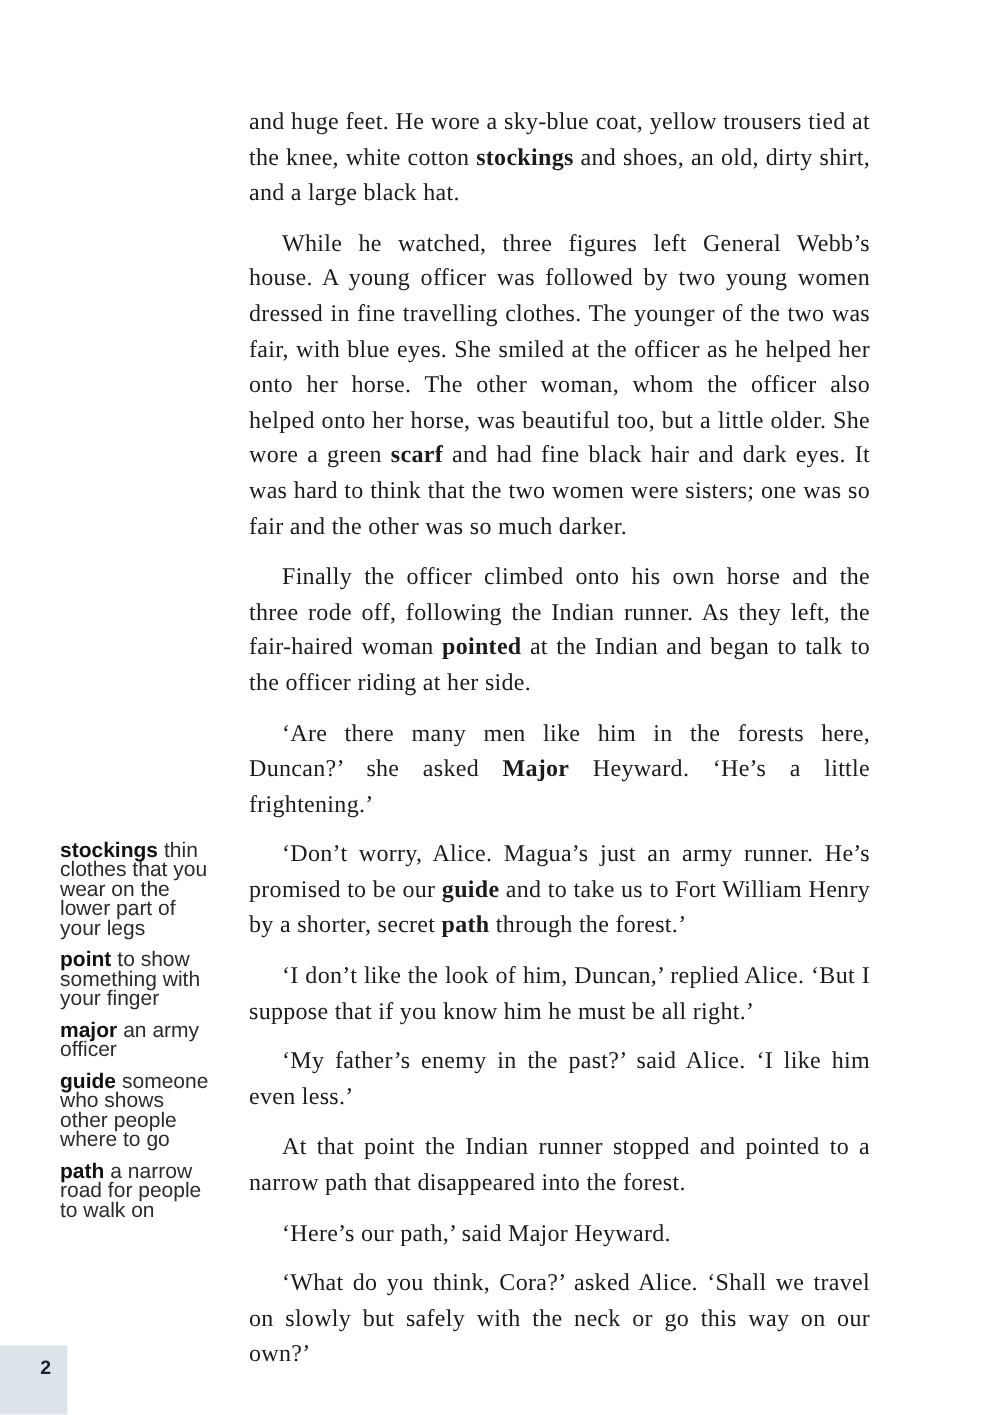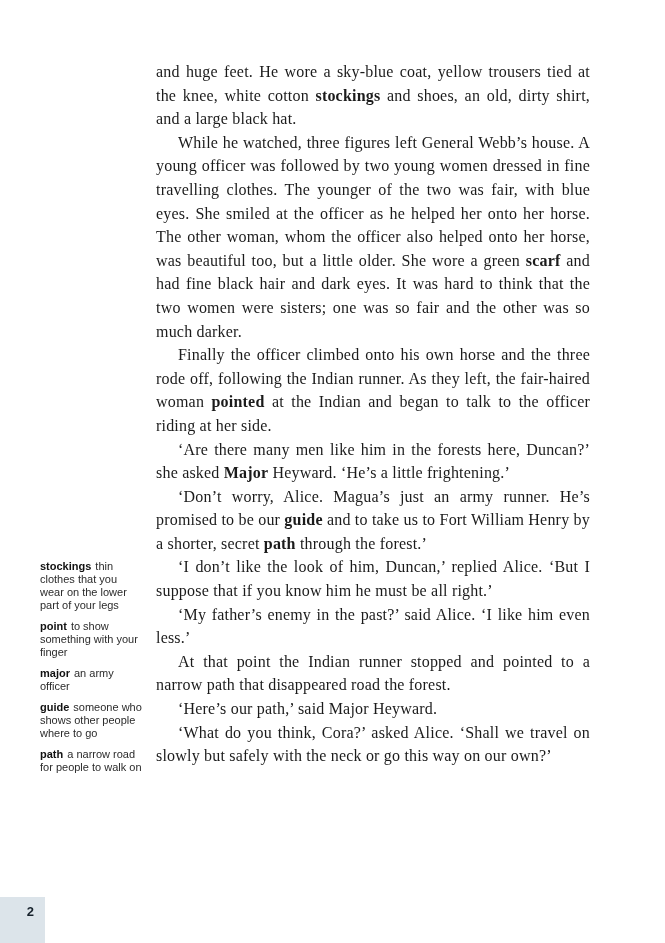--- a/index.html
+++ b/index.html
@@ -16,31 +16,31 @@
     position: absolute;
     left: 156px;
     top: 60px;
     width: 434px;
     font-size: 16px;
     line-height: 23.6px;
     text-align: justify;
     color: #1b1b1b;
     letter-spacing: 0.2px;
   }
-  .para { margin: 0; text-indent: 0; }
+  .para { margin: 10px; text-indent: 0; }
   .para.indent { text-indent: 22px; }
   .para b { font-weight: bold; }
 
   .glossary {
     position: absolute;
     left: 40px;
     top: 560px;
     width: 102px;
     font-family: "Liberation Sans", sans-serif;
-    font-size: 11px;
+    font-size: 14px;
     line-height: 13px;
     color: #2b2b2b;
   }
   .gloss-entry { margin: 0 0 8px 0; }
   .gloss-term { font-weight: bold; color: #111111; margin-right: 4px; }
 
   .pagenum-box {
     position: absolute;
     left: 0;
     top: 897px;
@@ -61,21 +61,21 @@
 <body>
 
 <div class="main-col">
     <p class="para">and huge feet. He wore a sky-blue coat, yellow trousers tied at the knee, white cotton <b>stockings</b> and shoes, an old, dirty shirt, and a large black hat.</p>
     <p class="para indent">While he watched, three figures left General Webb’s house. A young officer was followed by two young women dressed in fine travelling clothes. The younger of the two was fair, with blue eyes. She smiled at the officer as he helped her onto her horse. The other woman, whom the officer also helped onto her horse, was beautiful too, but a little older. She wore a green <b>scarf</b> and had fine black hair and dark eyes. It was hard to think that the two women were sisters; one was so fair and the other was so much darker.</p>
     <p class="para indent">Finally the officer climbed onto his own horse and the three rode off, following the Indian runner. As they left, the fair-haired woman <b>pointed</b> at the Indian and began to talk to the officer riding at her side.</p>
     <p class="para indent">‘Are there many men like him in the forests here, Duncan?’ she asked <b>Major</b> Heyward. ‘He’s a little frightening.’</p>
     <p class="para indent">‘Don’t worry, Alice. Magua’s just an army runner. He’s promised to be our <b>guide</b> and to take us to Fort William Henry by a shorter, secret <b>path</b> through the forest.’</p>
     <p class="para indent">‘I don’t like the look of him, Duncan,’ replied Alice. ‘But I suppose that if you know him he must be all right.’</p>
     <p class="para indent">‘My father’s enemy in the past?’ said Alice. ‘I like him even less.’</p>
-    <p class="para indent">At that point the Indian runner stopped and pointed to a narrow path that disappeared road the forest.</p>
+    <p class="para indent">At that point the Indian runner stopped and pointed to a narrow path that disappeared into the forest.</p>
     <p class="para indent">‘Here’s our path,’ said Major Heyward.</p>
     <p class="para indent">‘What do you think, Cora?’ asked Alice. ‘Shall we travel on slowly but safely with the neck or go this way on our own?’</p>
   </div>
 
 <div class="glossary">
     <p class="gloss-entry"><span class="gloss-term">stockings</span><span class="gloss-def">thin clothes that you wear on the lower part of your legs</span></p>
     <p class="gloss-entry"><span class="gloss-term">point</span><span class="gloss-def">to show something with your finger</span></p>
     <p class="gloss-entry"><span class="gloss-term">major</span><span class="gloss-def">an army officer</span></p>
     <p class="gloss-entry"><span class="gloss-term">guide</span><span class="gloss-def">someone who shows other people where to go</span></p>
     <p class="gloss-entry"><span class="gloss-term">path</span><span class="gloss-def">a narrow road for people to walk on</span></p>

